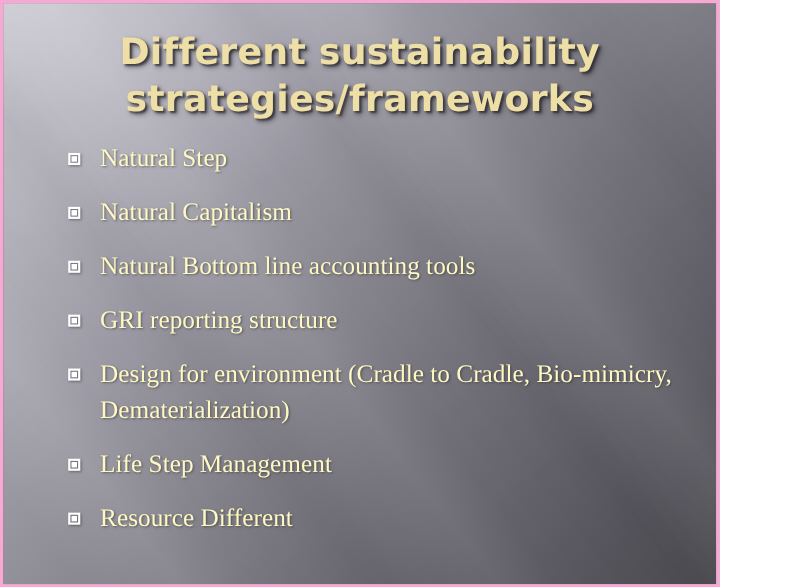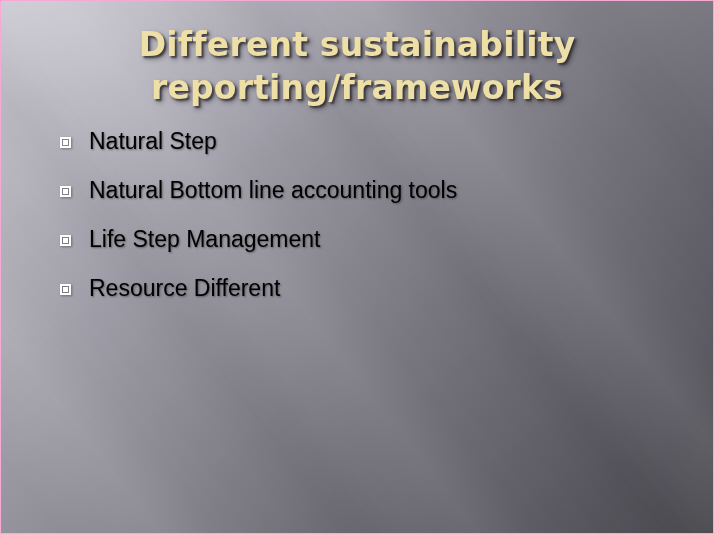--- a/index.html
+++ b/index.html
@@ -4,25 +4,25 @@
 <title>Slide</title>
 <style>
   html, body {
     margin: 0;
     padding: 0;
     background: #ffffff;
   }
 
   #slide {
     position: relative;
-    width: 714px;
+    width: 654px;
     height: 534px;
     overflow: hidden;
     box-sizing: border-box;
-    border: 1px solid #f9a8d4;
+    border: 3px solid #f9a8d4;
     background-color: #7a7982;
     font-family: "Liberation Serif", "DejaVu Serif", serif;
   }
 
   
   .bg-base {
     position: absolute;
     inset: 0;
     background: linear-gradient(128deg,
         #bdbbc4 0%,
@@ -159,23 +159,23 @@
     list-style: none;
   }
 
   .bullet-item {
     position: relative;
     display: block;
     padding-left: 32px;
     margin-bottom: 16px;
     font-size: 23px;
     line-height: 33px;
-    color: #000000;
+    color: #fef9c3;
     text-shadow: 1px 1px 2px rgba(45,43,50,0.55);
-    font-family: Liberation Sans, sans-serif;
+    font-family: Liberation Serif, serif;
   }
 
   .bullet-item:last-child { margin-bottom: 0; }
 
   
   .bullet-marker {
     position: absolute;
     left: 3px;
     top: 12px;
     width: 11px;
@@ -208,37 +208,49 @@
   <div class="bg-base"></div>
   <div class="bg-glow"></div>
   <div class="bg-streaks"></div>
   <div class="bg-streaks-2"></div>
   <div class="bg-vignette"></div>
 
   <div class="content">
 
     <div class="title-block">
       <div class="title-line">Different sustainability</div>
-      <div class="title-line">reporting/frameworks</div>
+      <div class="title-line">strategies/frameworks</div>
     </div>
 
     <ul class="bullet-list">
 
       <li class="bullet-item">
         <span class="bullet-marker"></span>
         <span class="bullet-text">Natural Step</span>
       </li>
 
+      <li class="bullet-item">
+        <span class="bullet-marker"></span>
+        <span class="bullet-text">Natural Capitalism</span>
+      </li>
 
       <li class="bullet-item">
         <span class="bullet-marker"></span>
         <span class="bullet-text">Natural Bottom line accounting tools</span>
       </li>
 
-
+      <li class="bullet-item">
+        <span class="bullet-marker"></span>
+        <span class="bullet-text">GRI reporting structure</span>
+      </li>
+
+      <li class="bullet-item">
+        <span class="bullet-marker"></span>
+        <span class="bullet-text">Design for environment (Cradle to Cradle, Bio-mimicry, Dematerialization)</span>
+      </li>
 
       <li class="bullet-item">
         <span class="bullet-marker"></span>
         <span class="bullet-text">Life Step Management</span>
       </li>
 
       <li class="bullet-item">
         <span class="bullet-marker"></span>
         <span class="bullet-text">Resource Different</span>
       </li>

